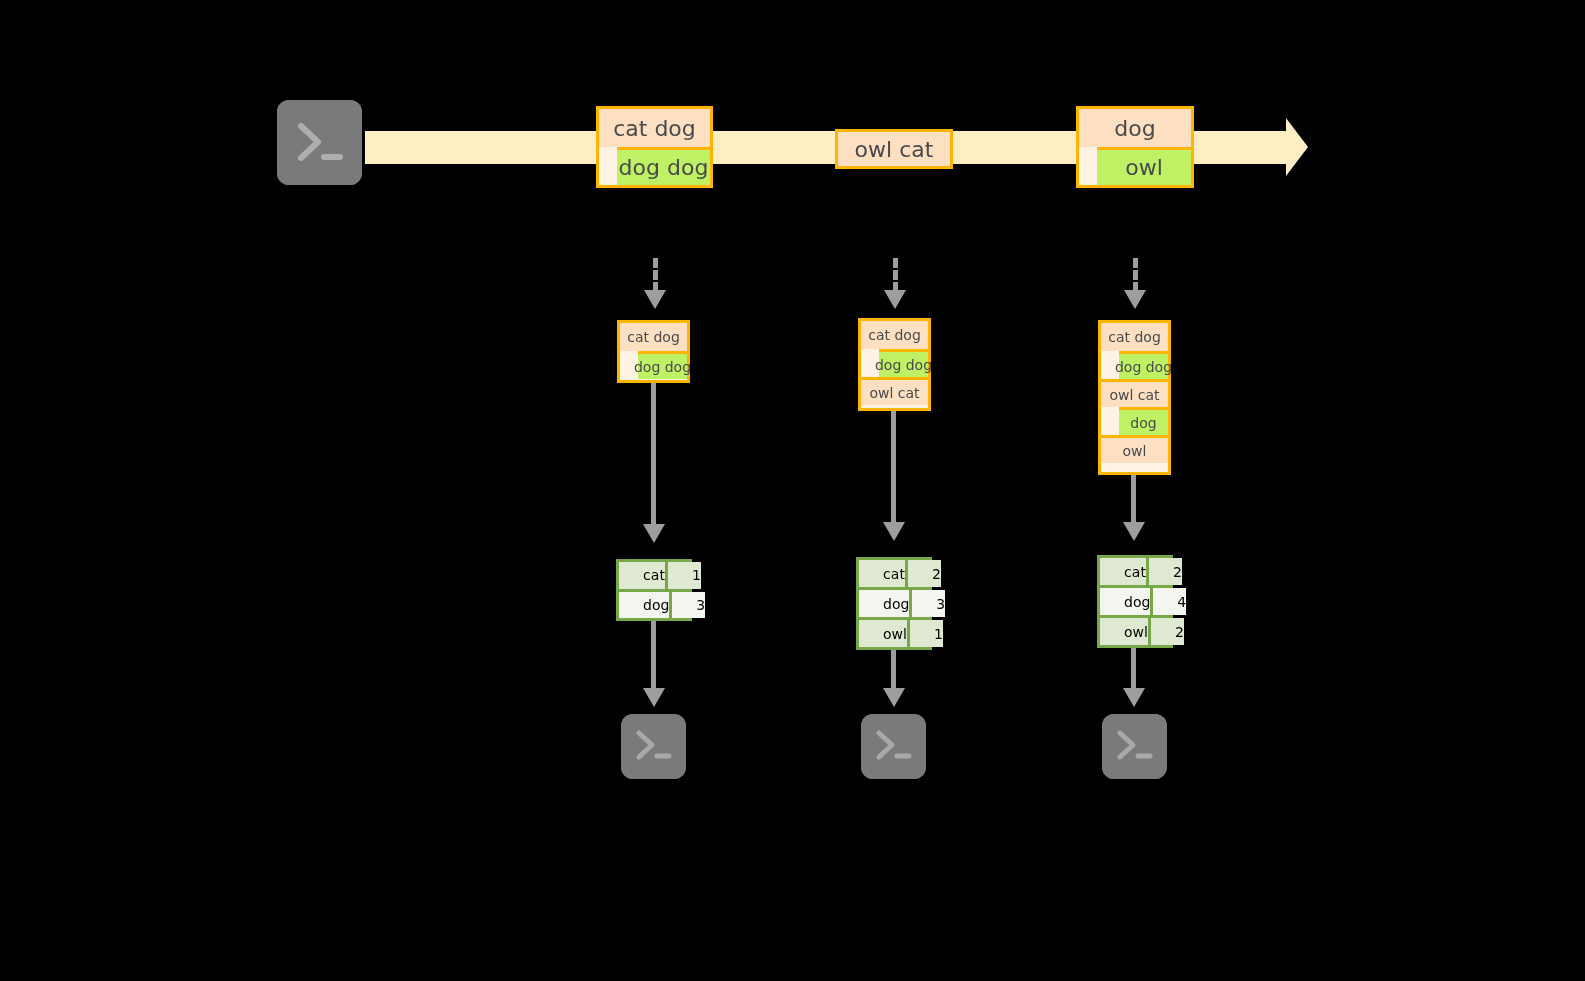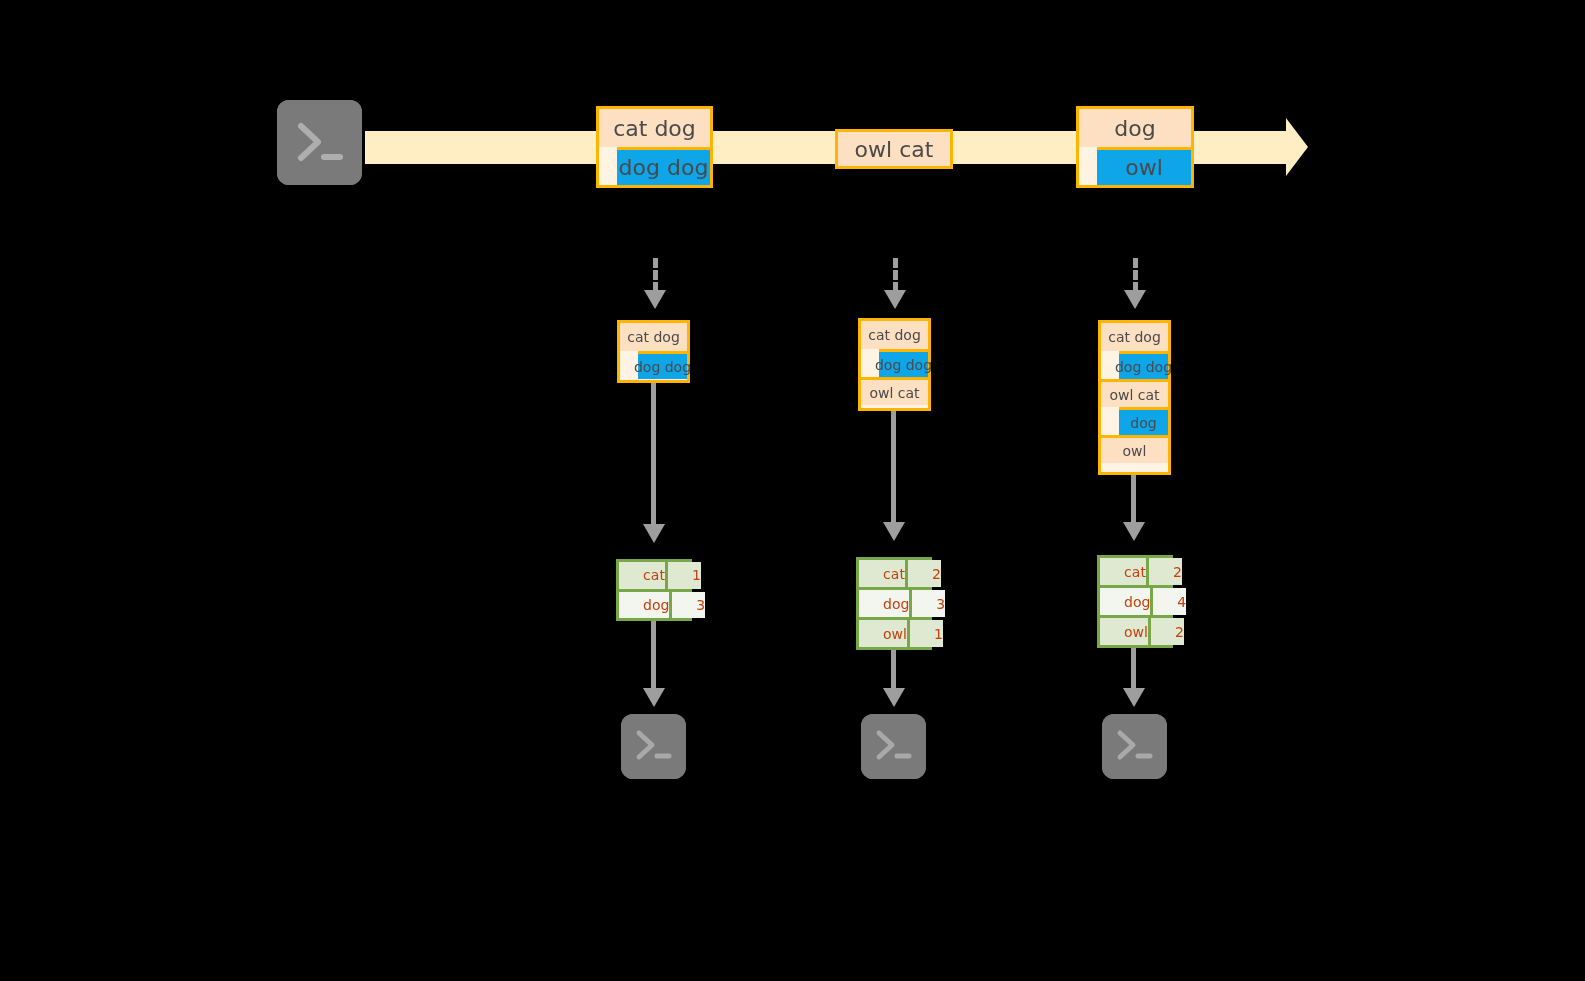--- a/index.html
+++ b/index.html
@@ -64,41 +64,41 @@
   }
   .obox .row {
     box-sizing: border-box;
     display: flex;
     align-items: center;
     justify-content: center;
     white-space: nowrap;
     color: #4a4a4a;
   }
   .obox .row.alt { background: #fde0c2; }
-  .obox .row.plain { background: #0ea5e9; margin-left: 18px; }
+  .obox .row.plain { background: #bef264; margin-left: 18px; }
   .obox .row + .row { border-top: 3px solid #ffb400; }
   
   .gtable {
     position: absolute;
     box-sizing: border-box;
     border: 3px solid #78a74a;
     display: flex;
     flex-direction: column;
   }
   .gtable .grow {
     display: flex;
     flex: 1 1 auto;
   }
   .gtable .grow + .grow { border-top: 3px solid #78a74a; }
   .gtable .gcell {
     box-sizing: border-box;
     display: flex;
     align-items: center;
     justify-content: center;
-    color: #c2410c;
+    color: #000000;
     white-space: nowrap;
     padding-left: 24px;
   }
   .gtable .gcell.k { flex: 0 0 46px; }
   .gtable .gcell.v { flex: 1 1 auto; border-left: 3px solid #78a74a; }
   .gtable .grow.alt .gcell { background: #dfe9d2; }
   .gtable .grow.plain .gcell { background: #f2f6ee; }
   
   .gline {
     position: absolute;

